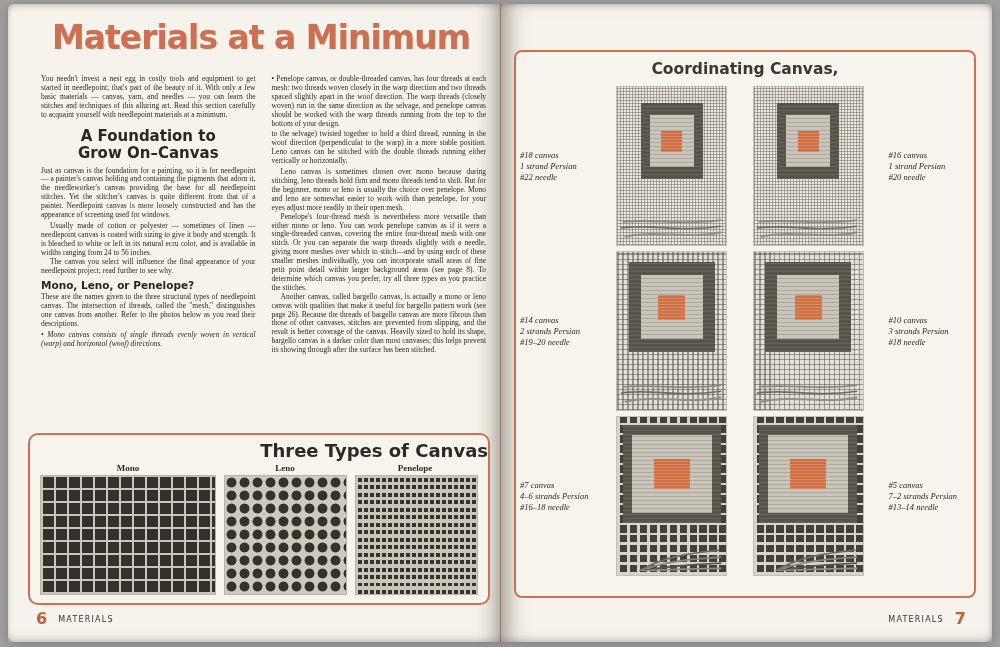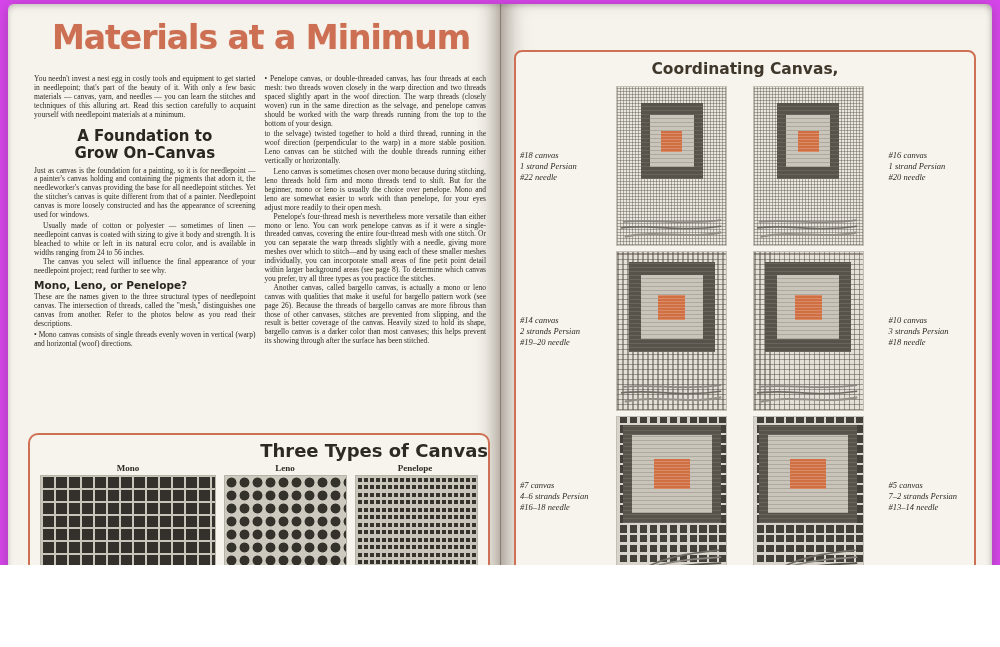--- a/index.html
+++ b/index.html
@@ -1,35 +1,35 @@
 <!DOCTYPE html>
 <html><head>
 <meta charset="utf-8">
 <style>
   html,body{margin:0;padding:0;background:#fff;}
-  .stage{width:1000px;height:565px;position:relative;background:#d946ef;overflow:hidden;
+  .stage{width:1000px;height:647px;position:relative;background:#a3a3a3;overflow:hidden;
          font-family:"Liberation Serif", serif;}
   .spread{position:absolute;left:8px;top:4px;width:984px;height:638px;display:flex;
           box-shadow:0 2px 14px rgba(60,50,40,.35);}
   .page{background:#f6f3ec;position:relative;flex:1;overflow:hidden;}
   .page-left{border-radius:6px 0 0 6px;
      box-shadow:inset -16px 0 20px -12px rgba(70,55,40,.5), inset 0 -7px 9px -7px rgba(0,0,0,.25), inset 2px 3px 6px -3px rgba(0,0,0,.25);}
   .page-right{border-radius:0 6px 6px 0;
      box-shadow:inset 18px 0 22px -12px rgba(70,55,40,.55), inset 0 -7px 9px -7px rgba(0,0,0,.25), inset -3px 3px 6px -3px rgba(0,0,0,.3);}
   .gutterline{position:absolute;left:50%;top:0;width:1px;height:100%;background:rgba(60,45,30,.35);}
 
   
   .main-title{margin:14px 26px 18px 40px;text-align:center;
       font-family:"DejaVu Sans", sans-serif;font-weight:800;font-size:33px;letter-spacing:-1px;
       color:#cc6f52;text-shadow:0 0 1px rgba(204,111,82,.4);}
   .columns{display:flex;gap:9px;padding:0 14px 0 26px;height:352px;overflow:hidden;}
-  .col{flex:1;font-size:7.5px;line-height:8.9px;color:#2c2822;text-align:justify;}
+  .col{flex:1;font-size:7.5px;line-height:8.9px;color:#2c2822;text-align:justify;margin-left:7px;}
   .col p{margin:0 0 2px 0;}
   .col p.ind{text-indent:9px;margin-bottom:0;}
-  .col p.tight{margin-bottom:0;}
+  .col p.tight{margin-bottom:0;font-style:italic;}
   .sec-head{font-family:"DejaVu Sans", sans-serif;font-weight:800;font-size:15px;line-height:17px;
       color:#2b2620;text-align:center;margin:8px 0 5px 0;}
   .sub-head{font-family:"DejaVu Sans", sans-serif;font-weight:700;font-size:10.5px;
       color:#2b2620;margin:6px 0 3px 0;text-align:left;}
 
   .canvas-box{margin:6px 10px 0 20px;height:168px;border:2px solid #cd7053;border-radius:10px;
       background:#f7f4ee;overflow:hidden;}
   .canvas-box-title{font-family:"DejaVu Sans", sans-serif;font-weight:800;font-size:18px;
       color:#2e2a23;text-align:right;margin:5px 0 2px 0;}
   .tt-labels{display:flex;gap:8px;padding:0 10px;}

